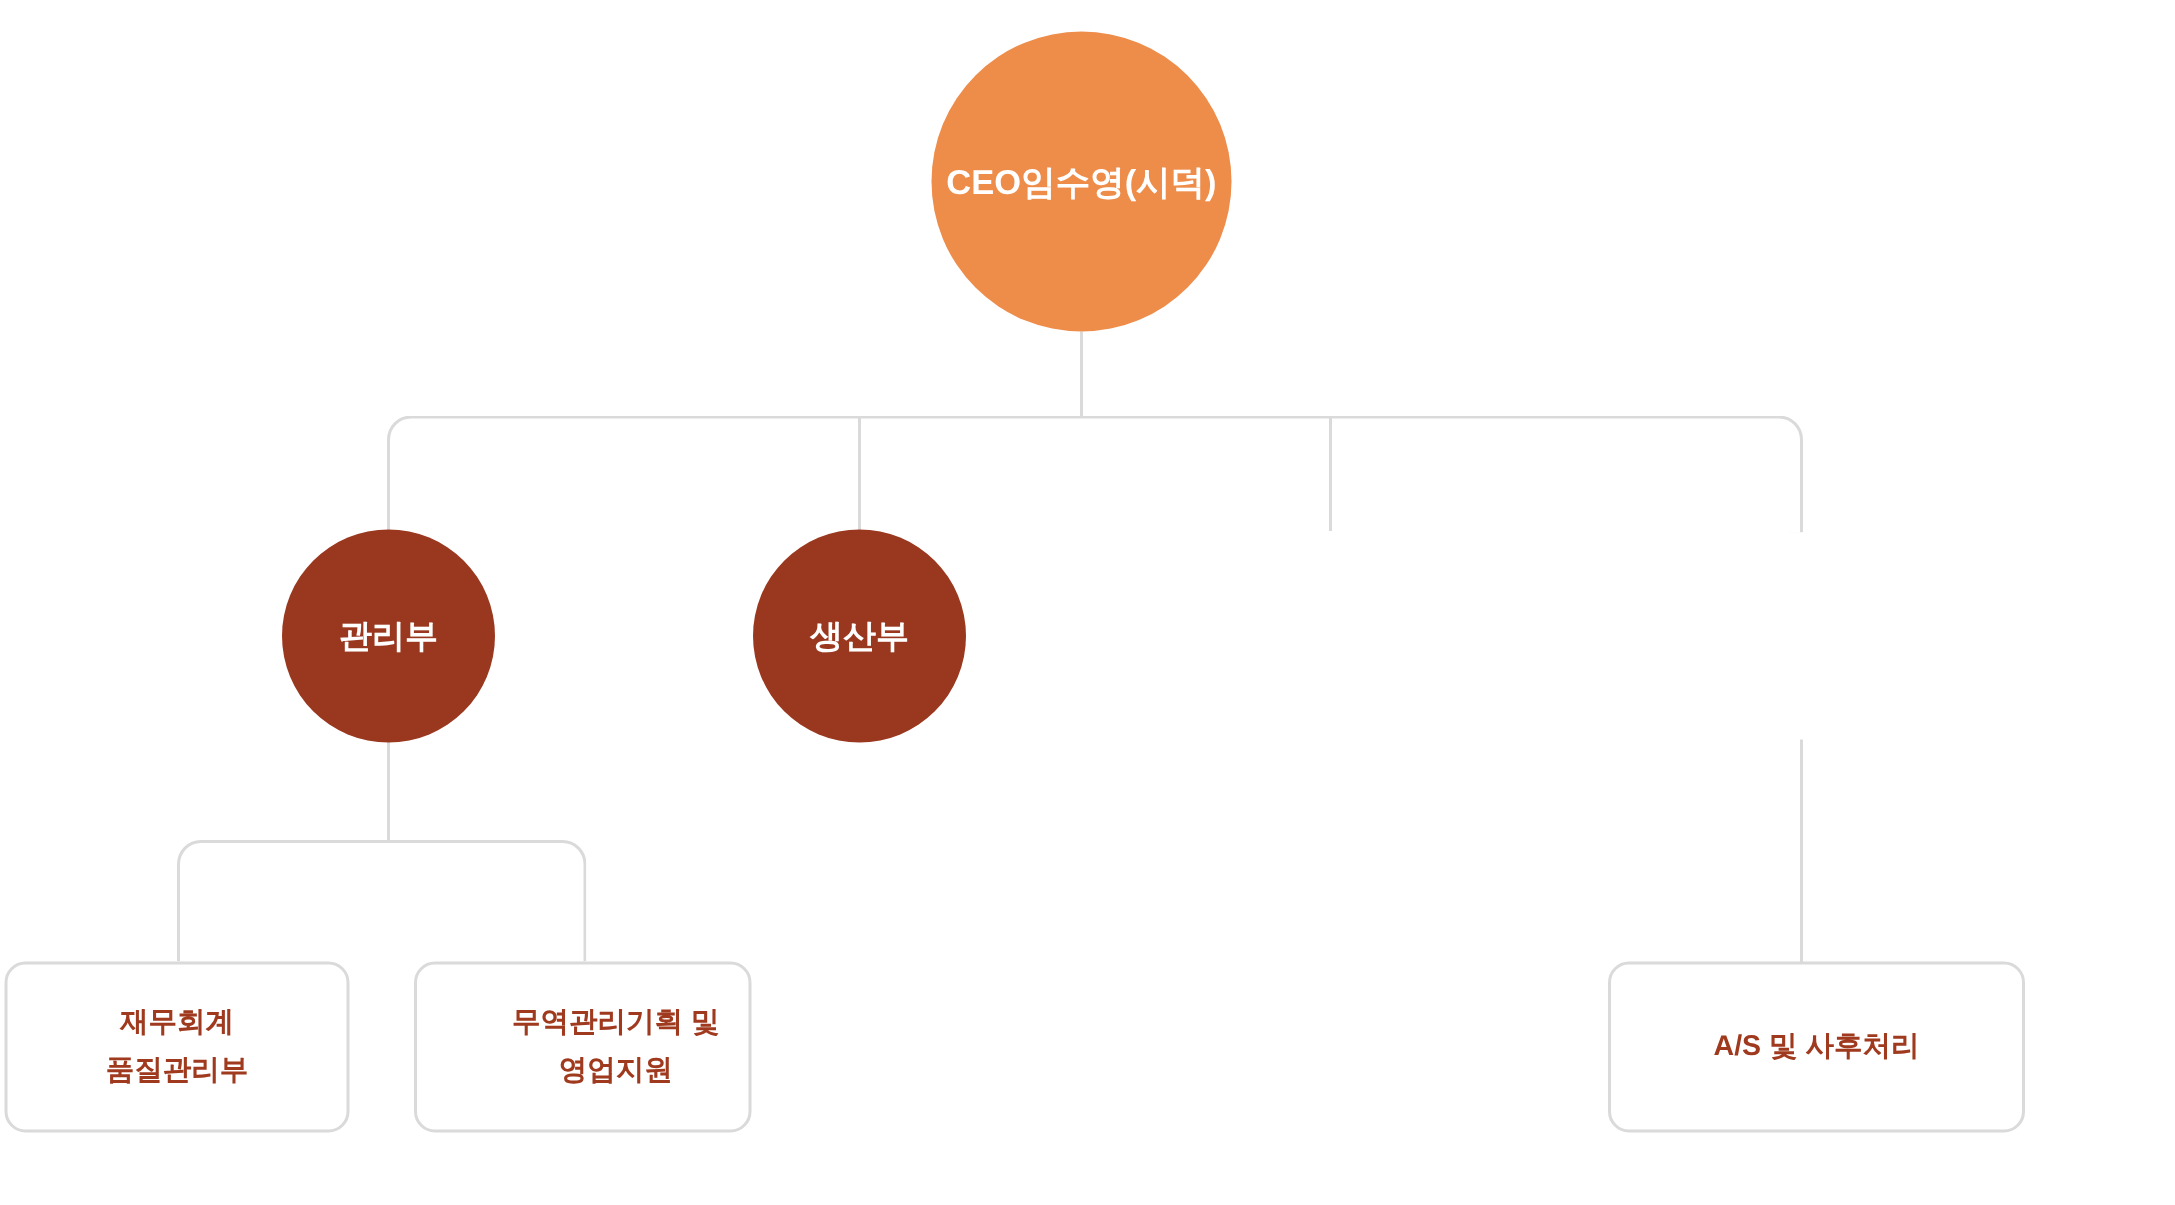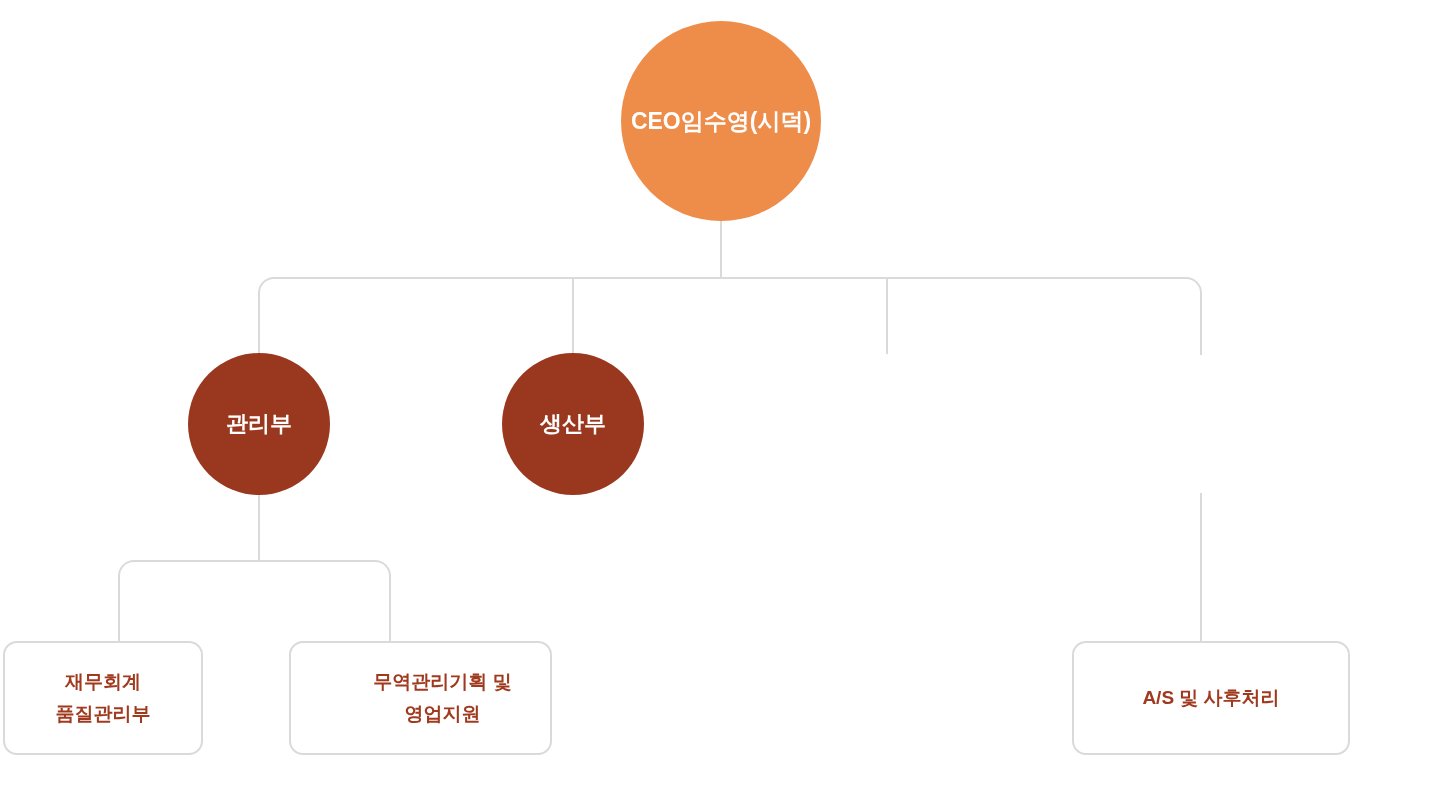--- a/index.html
+++ b/index.html
@@ -69,22 +69,22 @@
     display: flex;
     flex-direction: column;
     align-items: center;
     justify-content: center;
     color: var(--box-text, #a03a1f);
     font-size: 19px;
     font-weight: 700;
     line-height: 32px;
     text-align: center;
   }
-  .box-1 { left: 3px;    width: 200px; }
-  .box-2 { left: 289px;  width: 263px; padding-left: 44px; }
+  .box-1 { left: 3px;    width: 230px; }
+  .box-2 { left: 276px;  width: 225px; padding-left: 44px; }
   .box-3 { left: 1072px; width: 278px; }
 </style>
 </head>
 <body>
 
 <div class="canvas">
 
   <div class="vline" style="left:720px; top:221px; height:57px"></div>
   <div class="elbow" style="left:258px; top:277px; width:944px; height:78px"></div>
   <div class="vline" style="left:572px; top:278px; height:76px"></div>

